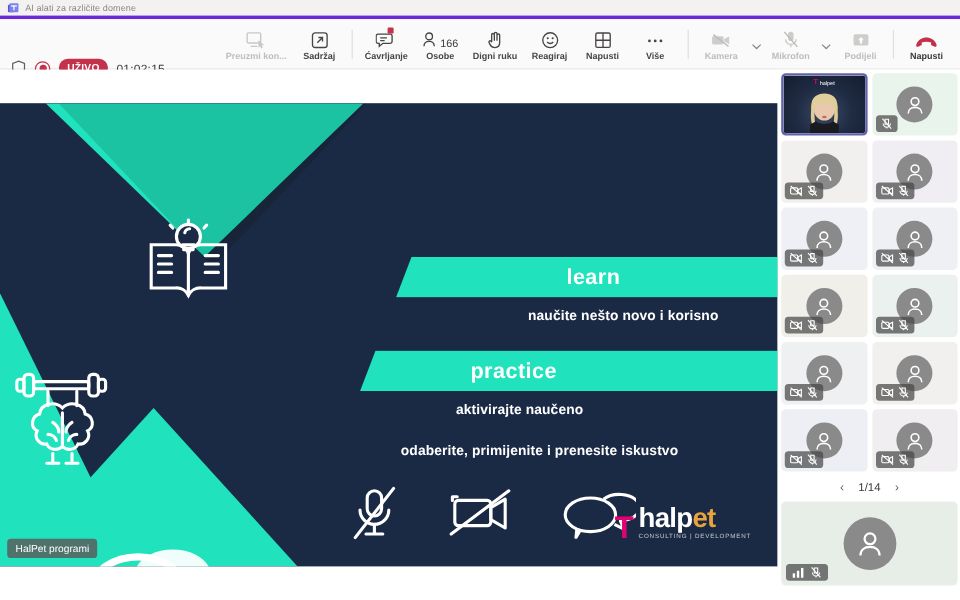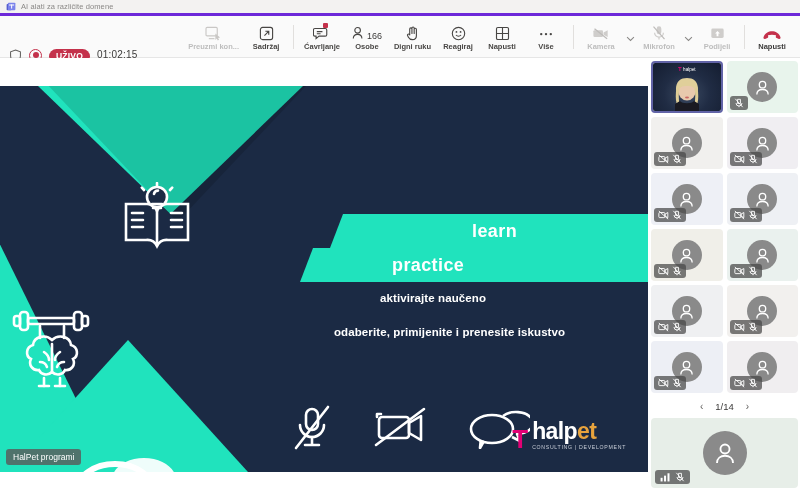--- a/index.html
+++ b/index.html
@@ -16,21 +16,21 @@
     padding-left: 6px; gap: 5px; border-bottom: 3px solid #6d28d9;
   }
   .tb-logo { width: 10px; height: 10px; display:block; }
   .tb-title { font-size: 7.5px; color: #8a8886; letter-spacing: .1px; }
 
   
   .toolbar {
     height: 42px; background: #fafafa; border-bottom: 1px solid #e6e6e6;
     display: flex; align-items: center; position: relative;
   }
-  .tool-left { display: flex; align-items: flex-start; gap: 7px; padding-left: 9px; margin-top: 39px; }
+  .tool-left { display: flex; align-items: flex-end; gap: 7px; padding-left: 9px; margin-top: 39px; }
   .shield { width: 13px; height: 14px; }
   .recdot { width: 13px; height: 13px; border: 1.6px solid #c4314b; border-radius: 50%;
             display: flex; align-items: center; justify-content: center; }
   .recdot i { width: 6px; height: 6px; background: #c4314b; border-radius: 50%; display: block; }
   .live-badge {
     background: #c4314b; color: #fff; font-size: 8.5px; font-weight: bold;
     border-radius: 9px; padding: 2px 7px 3px; letter-spacing: .2px;
   }
   .timer { font-size: 10px; color: #3b3a39; letter-spacing: .2px; }
 
@@ -375,20 +375,21 @@
           <path d="M74 4 c18 0 32 10 32 22 c0 12-14 22-32 22 c-4 0-8-.5-11-1.4 L48 56 l3-12 c-6-4-9-10-9-18 C42 14 56 4 74 4z" fill="#ffffff" opacity=".93"></path>
           <ellipse cx="45" cy="37" rx="38" ry="27" fill="none" stroke="#ffffff" stroke-width="6"></ellipse>
           <path d="M28 60 l-10 16 l2-20" fill="#1b2a44" stroke="#ffffff" stroke-width="6" stroke-linejoin="round"></path>
         </svg>
       </span>
 
       <div class="banners">
         <div class="banner b1">
           <span>learn</span>
         </div>
+        <div class="sub s1">naučite nešto novo i korisno</div>
 
         <div class="banner b2">
           <span>practice</span>
         </div>
         <div class="sub s2">aktivirajte naučeno</div>
 
         <div class="sub s3">odaberite, primijenite i prenesite iskustvo</div>
       </div>
 
       <div class="slide-bottom-icons">

